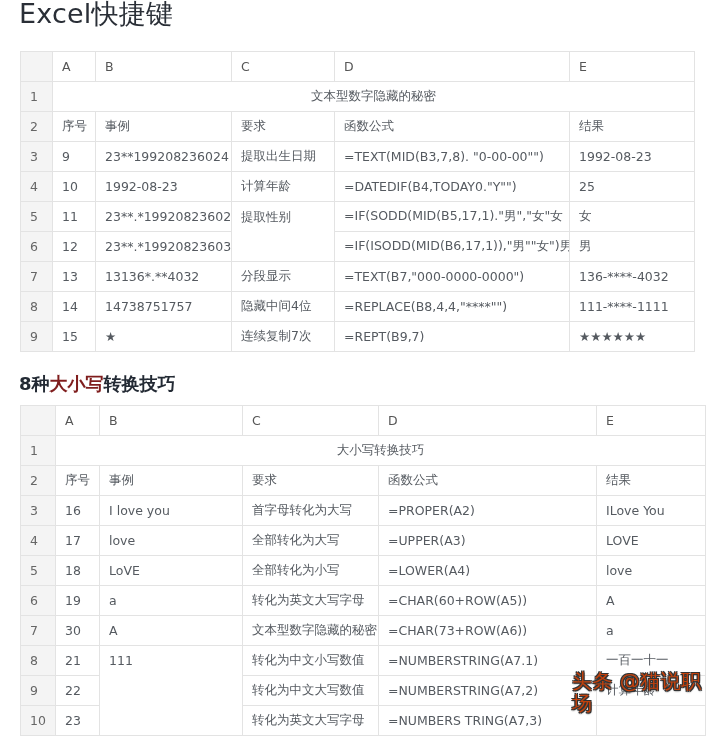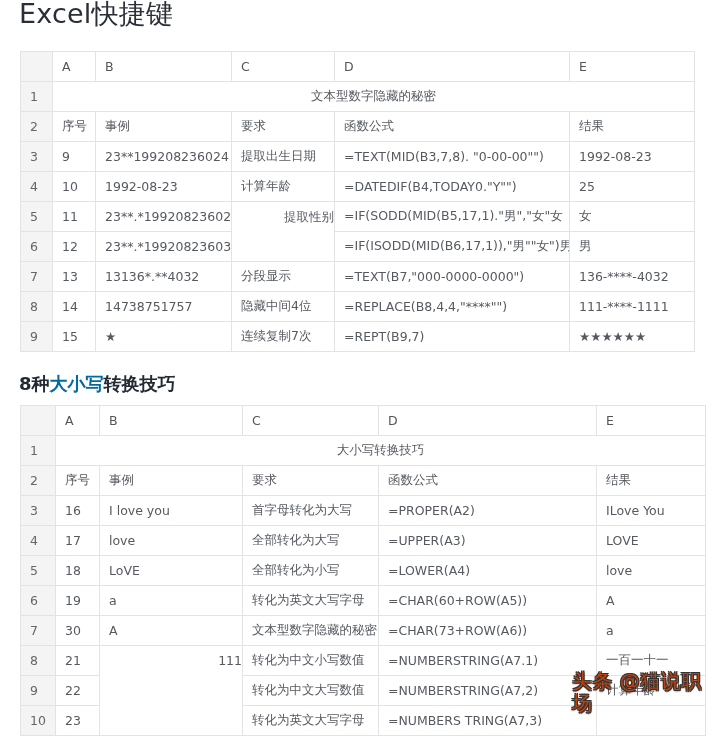--- a/index.html
+++ b/index.html
@@ -10,37 +10,37 @@
   }
   .page-title {
     position: absolute; left: 19px; top: -4px;
     font-size: 27px; line-height: 36px; color: #2a2f37; font-weight: normal;
     letter-spacing: 0.2px;
   }
   .section-title {
     position: absolute; left: 19px; top: 371px;
     font-size: 18px; line-height: 26px; font-weight: bold; color: #232a34;
   }
-  .section-title .hl { color: #0369a1; }
+  .section-title .hl { color: #7f1d1d; }
 
   table.sheet {
     position: absolute; border-collapse: collapse; table-layout: fixed;
     font-size: 12.5px;
   }
   table.sheet td {
     border: 1px solid #e3e3e3; height: 29px; padding: 0 0 0 9px;
     white-space: nowrap; overflow: hidden; vertical-align: middle;
     color: #555a60;
   }
   table.sheet td.rownum, table.sheet tr.colhead td.corner {
     background: #f4f4f4; color: #666;
   }
   table.sheet tr.colhead td { color: #555; }
   table.sheet td.merged-title { text-align: center; padding: 0; }
-  table.sheet td.top { vertical-align: top; padding-top: 7px; text-align: right; }
+  table.sheet td.top { vertical-align: top; padding-top: 7px; }
   #t1 { left: 20px; top: 51px; width: 674px; }
   #t2 { left: 20px; top: 405px; width: 685px; }
 
   .watermark {
     position: absolute; left: 572px; top: 670px;
     font-size: 20px; line-height: 22px; color: #c2410c;
     text-shadow: 1px 1px 0 #333, -1px -1px 0 #333, 1px -1px 0 #333, -1px 1px 0 #333, 0 1px 2px #000;
     letter-spacing: 0.5px;
   }
 </style>

